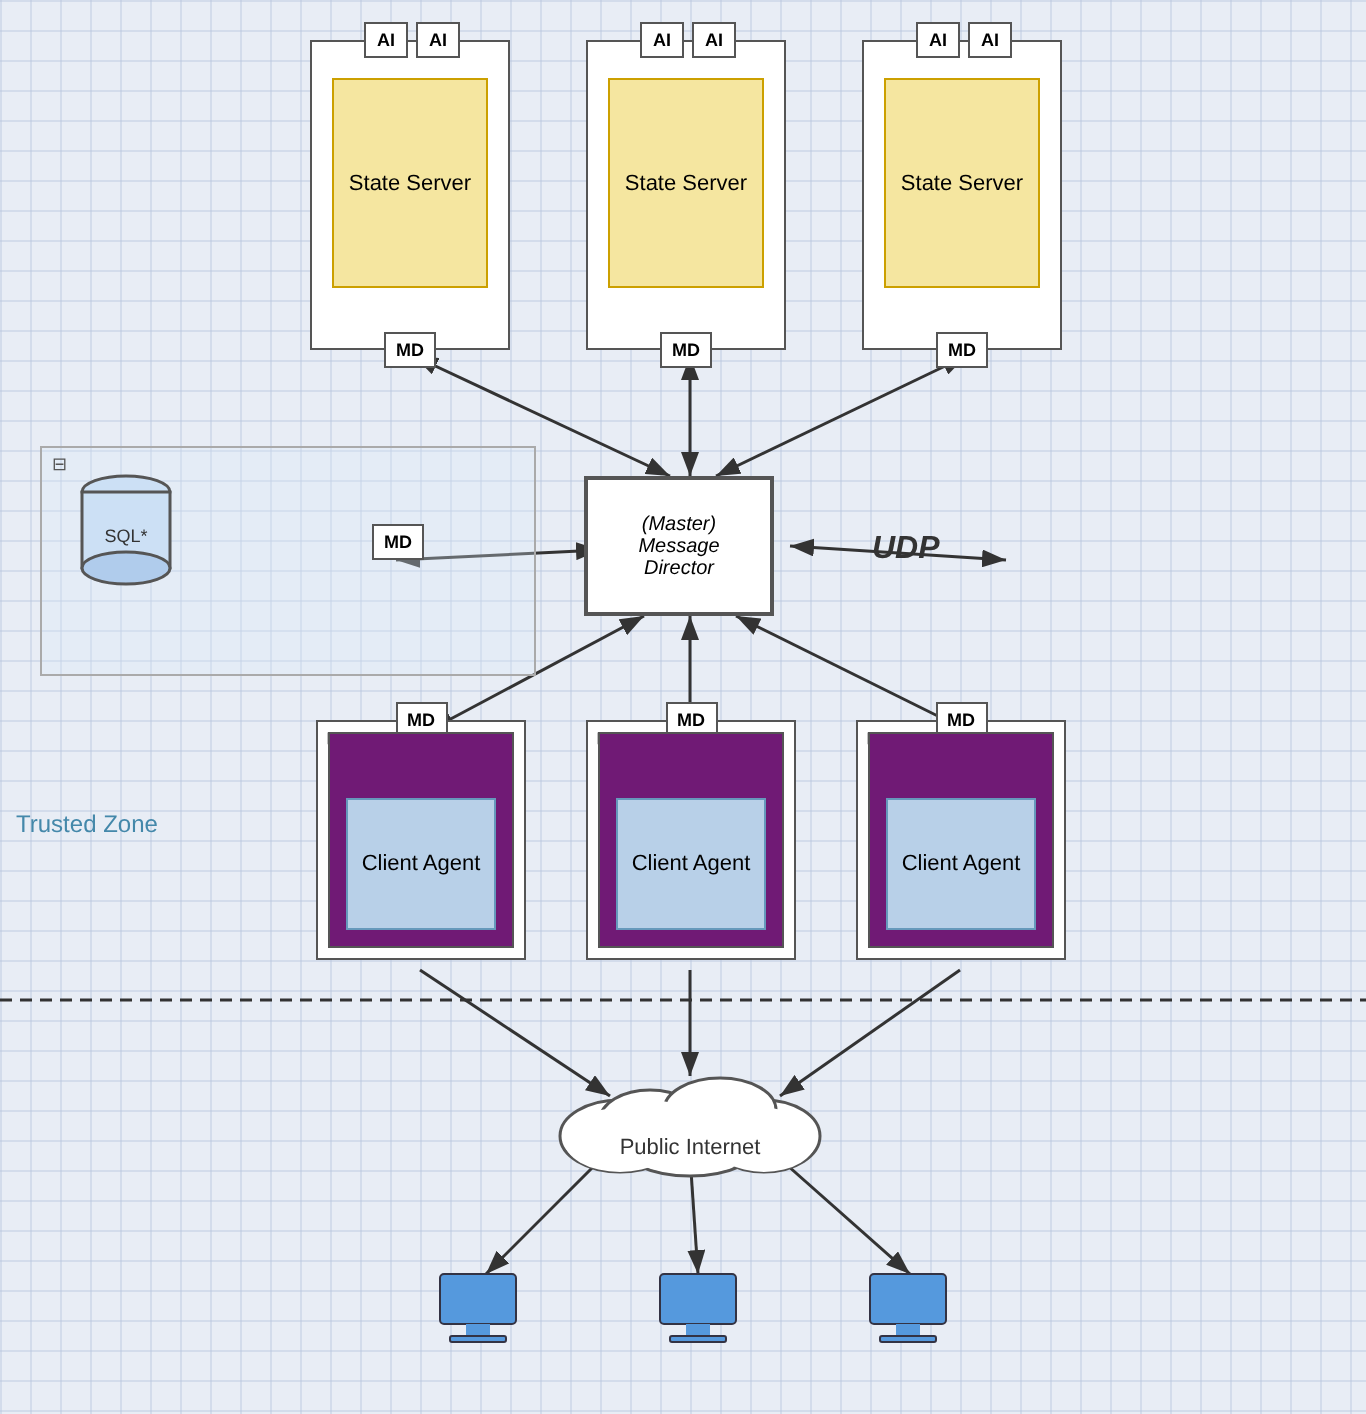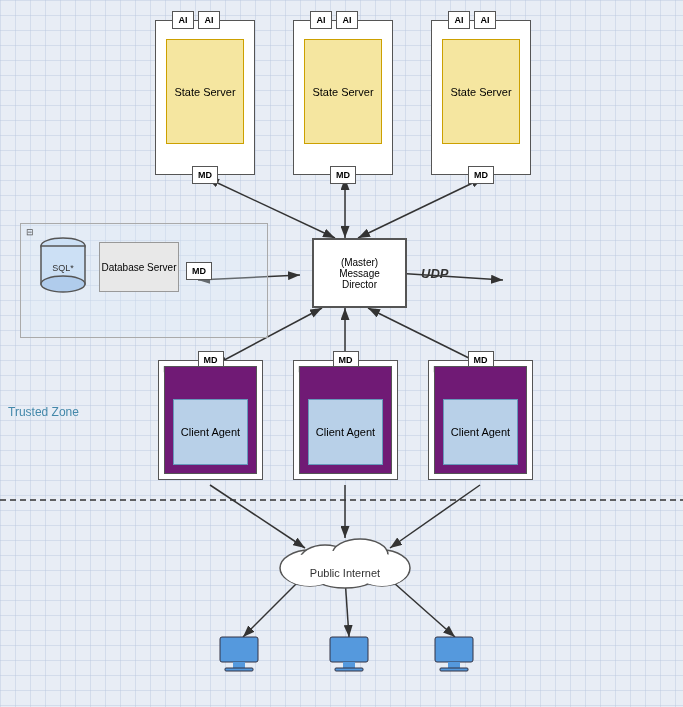--- a/index.html
+++ b/index.html
@@ -27,21 +27,21 @@
     .state-server {
       width: 100px;
       height: 155px;
       border: 1.5px solid #555;
       background: white;
       position: absolute;
     }
     .ai-badges {
       position: absolute;
       top: -10px;
-      left: 16px;
+      left: 26px;
       display: flex;
       gap: 4px;
     }
     .ai-badge {
       width: 22px;
       height: 18px;
       border: 1.5px solid #555;
       background: white;
       display: flex;
       align-items: center;
@@ -236,30 +236,29 @@
 
     <div style="position:absolute; top:3px; left:5px; font-size:9px; color:#555;">⊟</div>
 
     <svg width="55" height="60" style="position:absolute; top:12px; left:15px;">
       <ellipse cx="27" cy="10" rx="22" ry="8" fill="#cce0f5" stroke="#555" stroke-width="1.5"></ellipse>
       <rect x="5" y="10" width="44" height="38" fill="#cce0f5" stroke="#555" stroke-width="1.5"></rect>
       <ellipse cx="27" cy="48" rx="22" ry="8" fill="#b0ccec" stroke="#555" stroke-width="1.5"></ellipse>
       <text x="27" y="35" text-anchor="middle" font-size="9" fill="#333">SQL*</text>
     </svg>
 
-    <div style="position:absolute; top:18px; left:78px; width:80px; height:50px; border:1px solid #999; background:#e8e8e8; display:flex; align-items:center; justify-content:center; text-align:center; font-size:10px;">Database Server</div>
 
     <div style="position:absolute; top:38px; left:165px; width:26px; height:18px; border:1.5px solid #555; background:white; display:flex; align-items:center; justify-content:center; font-size:9px; font-weight:bold;">MD</div>
   </div>
 
-  <div class="master-box" style="left:312px; top:238px;">
+  <div class="master-box" style="left:292px; top:238px;font-style:italic;">
     <span>(Master)<br>Message<br>Director</span>
   </div>
 
-  <div style="position:absolute; left:421px; top:266px; font-size:13px; font-weight:bold; font-style:italic; color:#333;">UDP</div>
+  <div style="position:absolute; left:436px; top:266px; font-size:16px; font-weight:bold; font-style:italic; color:#333;">UDP</div>
 
 
   <div class="client-box" style="left:158px; top:360px;">
     <div style="position:absolute; top:3px; left:4px; font-size:9px; color:#555;">⊟</div>
     <div style="position:absolute; top:-10px; left:50%; transform:translateX(-50%); width:26px; height:18px; border:1.5px solid #555; background:white; display:flex; align-items:center; justify-content:center; font-size:9px; font-weight:bold;">MD</div>
     <div class="client-inner">
       <div class="client-agent-label">Client Agent</div>
     </div>
   </div>
 

